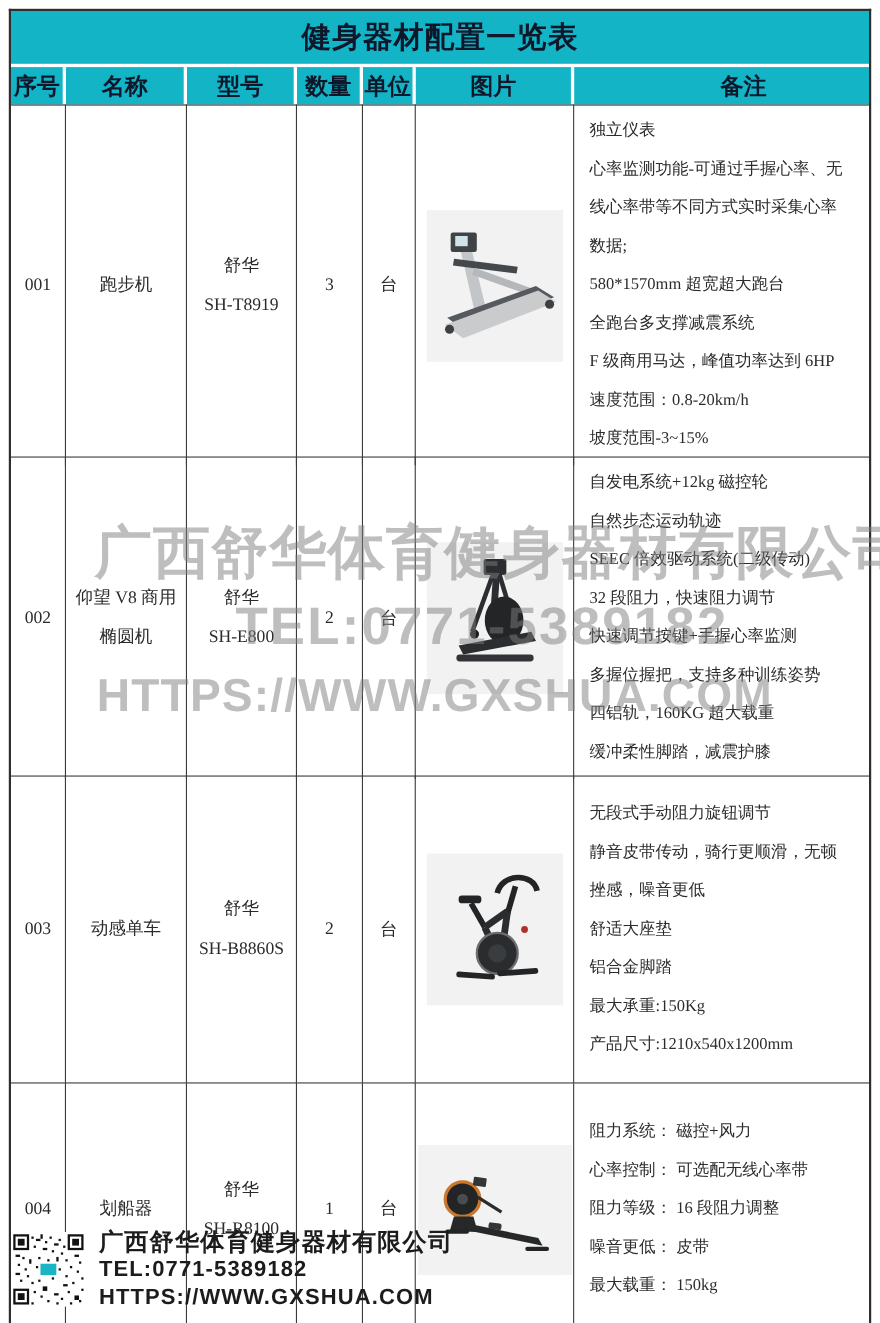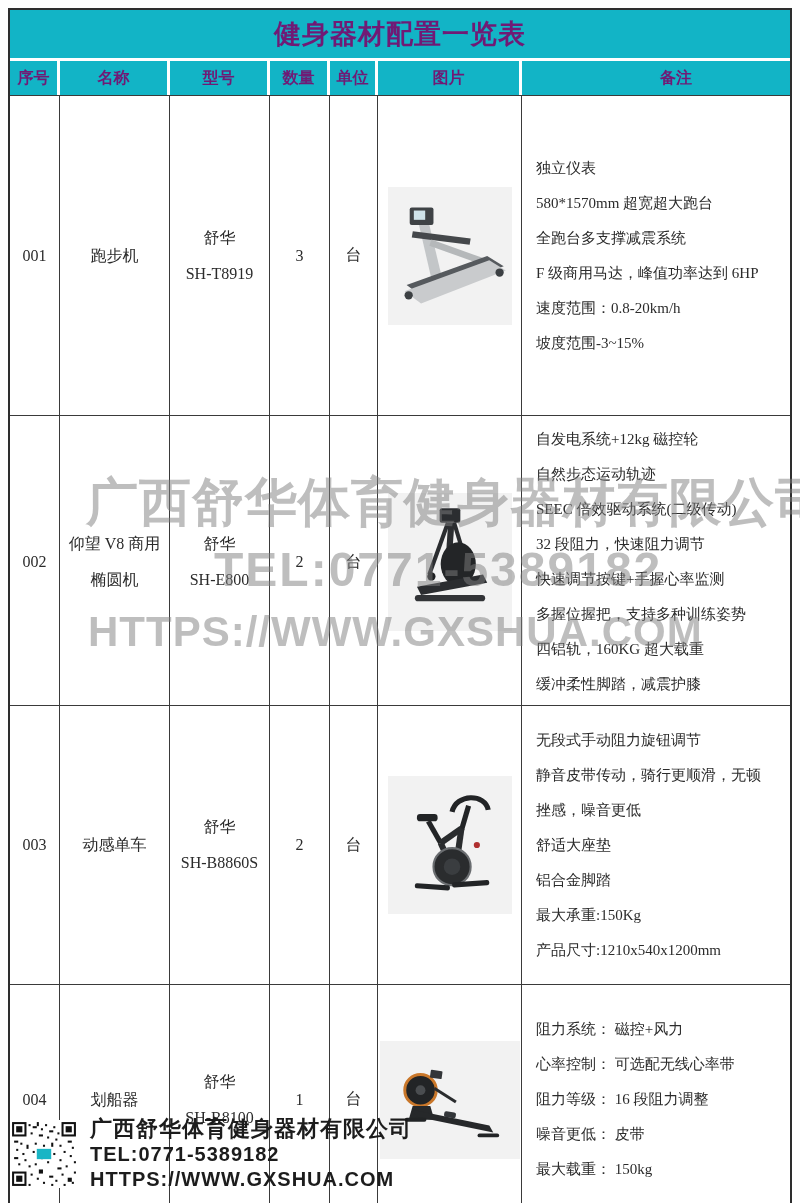--- a/index.html
+++ b/index.html
@@ -2,26 +2,26 @@
 <html><head>
 <meta charset="utf-8">
 <style>
   html,body{margin:0;padding:0;background:#fff;}
   .page{position:relative;width:800px;height:1203px;background:#fff;overflow:hidden;
         font-family:"Liberation Serif","DejaVu Serif",serif;color:#2b2b2b;}
   .table{position:absolute;left:8px;top:8px;width:784px;height:1195px;
          border:2px solid #2e2e2e;border-bottom:none;box-sizing:border-box;overflow:hidden;}
   .title-row{height:48px;background:#12b4c6;border-bottom:3px solid #fff;
              display:flex;align-items:center;justify-content:center;}
-  .title-row .t{color:#701a75;font-weight:bold;font-size:27px;
+  .title-row .t{color:#0f172a;font-weight:bold;font-size:27px;
                 font-family:"Liberation Sans","DejaVu Sans",sans-serif;letter-spacing:1px;}
   .header-row{height:34px;background:#12b4c6;display:grid;
               grid-template-columns:50px 110px 100px 60px 48px 144px auto;}
-  .header-row .hc{display:flex;align-items:center;justify-content:center;color:#701a75;
-                  font-weight:bold;font-size:16px;border-right:3px solid #fff;box-sizing:border-box;
+  .header-row .hc{display:flex;align-items:center;justify-content:center;color:#0f172a;
+                  font-weight:bold;font-size:21px;border-right:3px solid #fff;box-sizing:border-box;
                   font-family:"Liberation Sans","DejaVu Sans",sans-serif;}
   .header-row .hc:last-child{border-right:none;padding-left:40px;}
   .row{display:grid;grid-template-columns:50px 110px 100px 60px 48px 144px auto;}
   .row:nth-child(1){height:320px;}
   .row:nth-child(2){height:290px;}
   .row:nth-child(3){height:279px;}
   .row:nth-child(4){height:230px;}
   .cell{border-right:1px solid #3a3a3a;border-top:1px solid #3a3a3a;box-sizing:border-box;
         display:flex;flex-direction:column;align-items:center;justify-content:center;
         font-size:16px;text-align:right;}
@@ -89,20 +89,21 @@
       <path d="M42,44 L92,62 L90,68 L40,50 Z" fill="#b5b8ba"></path>
       <polygon points="18,88 96,60 112,70 34,100" fill="#565a5e"></polygon>
       <polygon points="16,94 98,64 114,74 32,106" fill="#c9cbcd"></polygon>
       <circle cx="20" cy="98" r="4" fill="#3c4043"></circle>
       <circle cx="108" cy="76" r="4" fill="#3c4043"></circle>
     </svg>
             </div>
           </div>
           <div class="cell remarks">
             <p>独立仪表</p>
+            <p>心率监测功能-可通过手握心率、无线心率带等不同方式实时采集心率数据;</p>
             <p>580*1570mm 超宽超大跑台</p>
             <p>全跑台多支撑减震系统</p>
             <p>F 级商用马达，峰值功率达到 6HP</p>
             <p>速度范围：0.8-20km/h</p>
             <p>坡度范围-3~15%</p>
           </div>
         </div>
         <div class="row">
           <div class="cell">002</div>
           <div class="cell">

